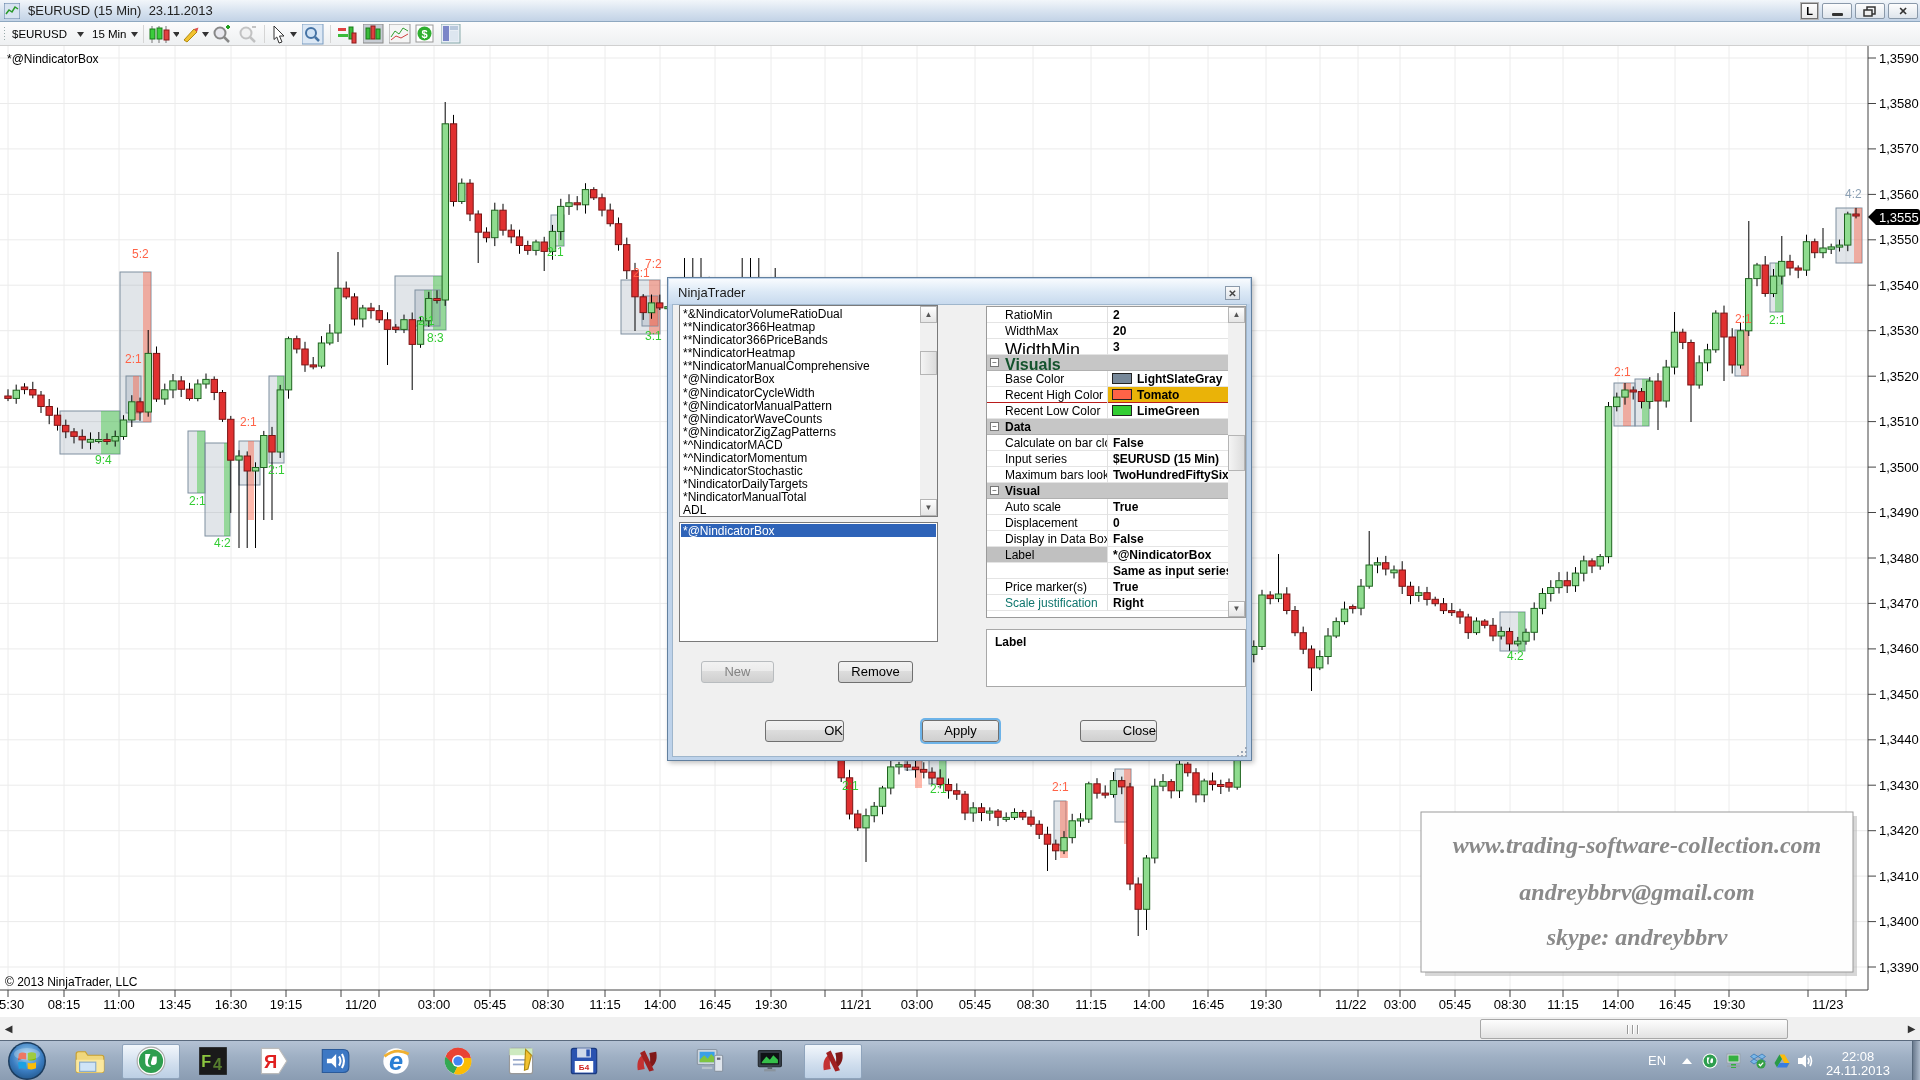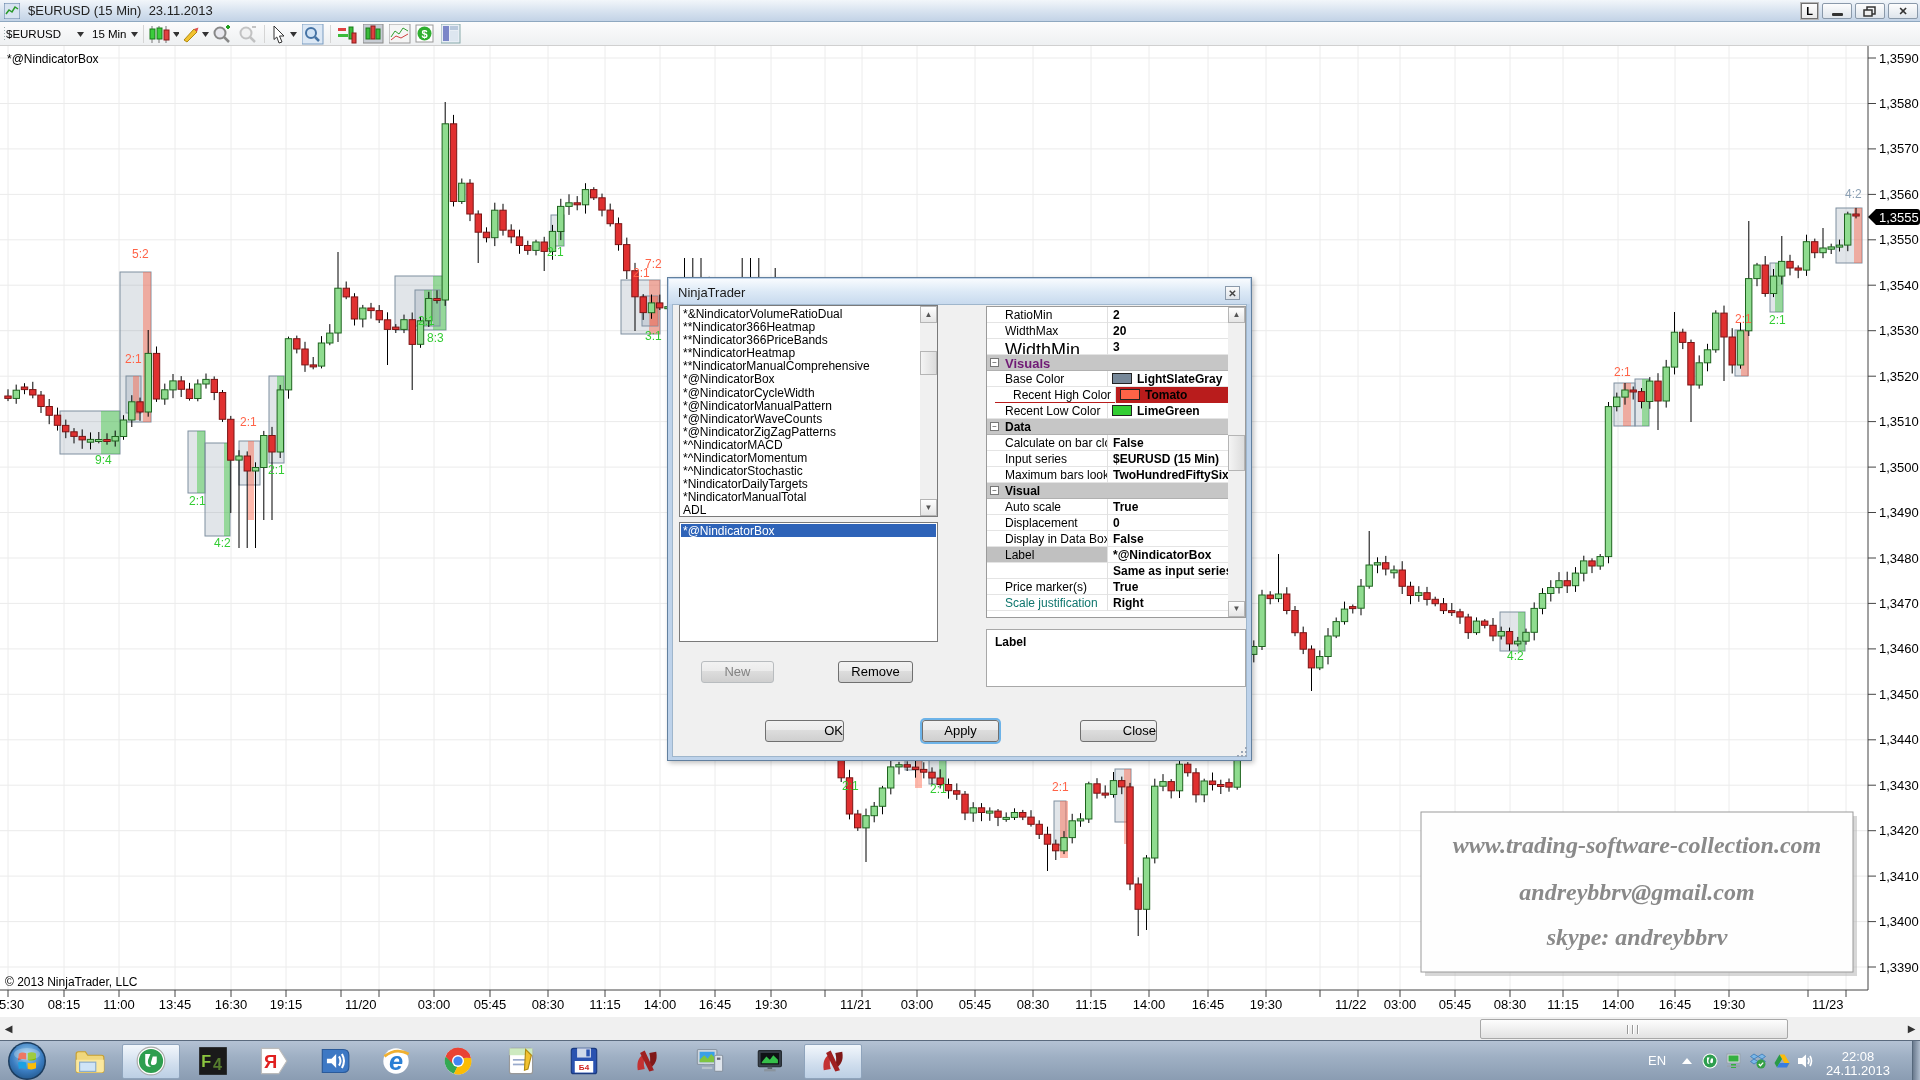--- a/index.html
+++ b/index.html
@@ -715,21 +715,21 @@
         <svg class="abs" style="left:7px;top:2px" width="16" height="12">
           <rect x="4" y="1" width="8" height="7" fill="none" stroke="#333" stroke-width="1.5"></rect>
           <rect x="1" y="4" width="8" height="6" fill="#eee" stroke="#333" stroke-width="1.5"></rect>
         </svg>
       </div>
 <div class="abs" style="left:1888px;top:3px;width:30px;height:16px;background:linear-gradient(#fdfdfd,#dfe5ec);border:1px solid #8a99aa;border-radius:2px;text-align:center;font-size:11px;font-weight:bold;line-height:15px;color:#333">✕</div>
 </div>
 
 <div class="abs" style="left:0;top:22px;width:1920px;height:24px;background:linear-gradient(#fcfcfc,#eef0f2);border-bottom:1px solid #d0d0d0">
 <div class="abs" style="left:3px;top:4px;width:3px;height:16px;background-image:radial-gradient(circle,#9aa 1px,transparent 1px);background-size:3px 3px"></div>
-<div class="abs" style="left:6px;top:6px;font-size:11.5px;color:#000">$EURUSD</div>
+<div class="abs" style="left:12px;top:6px;font-size:11.5px;color:#000">$EURUSD</div>
 <svg class="abs" style="left:77px;top:10px" width="8" height="6">
         <path d="M0 0 L7 0 L3.5 5 Z" fill="#333"></path>
       </svg>
 <div class="abs" style="left:92px;top:6px;font-size:11.5px;color:#000">15 Min</div>
 <svg class="abs" style="left:131px;top:10px" width="8" height="6">
         <path d="M0 0 L7 0 L3.5 5 Z" fill="#333"></path>
       </svg>
 <div class="abs" style="left:143px;top:3px;width:1px;height:18px;background:#d5d5d5"></div>
 <svg class="abs" style="left:149px;top:4px" width="30" height="17">
 <line x1="3" y1="0" x2="3" y2="17" stroke="#777"></line>
@@ -848,31 +848,31 @@
         </div>
         <div class="abs" style="left:0;top:32px;width:242px;height:16px;background:#fff;border-bottom:1px solid #e4e4e4">
           <div class="abs" style="left:0;top:0;width:120px;height:15px;background:#fff;overflow:hidden">
             <div class="abs" style="left:18px;top:1px;font-size:18px;color:#000;white-space:nowrap">WidthMin</div>
           </div>
           <div class="abs" style="left:120px;top:0;width:1px;height:16px;background:#e0e0e0"></div>
           <div class="abs" style="left:126px;top:1px;font-size:12px;font-weight:bold;color:#000;white-space:nowrap">3</div>
         </div>
         <div class="abs" style="left:0;top:48px;width:242px;height:16px;background:#c6c6c6;border-bottom:1px solid #b0b0b0">
           <div class="abs" style="left:3px;top:3px;width:9px;height:9px;background:#fff;border:1px solid #777;font-size:8px;line-height:7px;text-align:center;color:#333">−</div>
-          <div class="abs" style="left:18px;top:1px;font-size:13px;font-weight:bold;color:#701a75">Visuals</div>
+          <div class="abs" style="left:18px;top:1px;font-size:16px;font-weight:bold;color:#14532d">Visuals</div>
         </div>
         <div class="abs" style="left:0;top:64px;width:242px;height:16px;background:#fff;border-bottom:1px solid #e4e4e4">
           <div class="abs" style="left:0;top:0;width:120px;height:15px;background:#fff;overflow:hidden">
             <div class="abs" style="left:18px;top:1px;font-size:12px;color:#000;white-space:nowrap">Base Color</div>
           </div>
           <div class="abs" style="left:120px;top:0;width:1px;height:16px;background:#e0e0e0"></div>
           <div class="abs" style="left:125px;top:2px;width:20px;height:11px;background:#778899;border:1px solid #222"></div>
           <div class="abs" style="left:150px;top:1px;font-size:12px;font-weight:bold;color:#000;white-space:nowrap">LightSlateGray</div>
         </div>
-        <div class="abs" style="left:8px;top:80px;width:242px;height:16px;background:#b91c1c;border-bottom:1px solid #b91c1c">
+        <div class="abs" style="left:0;top:80px;width:242px;height:16px;background:#eab308;border-bottom:1px solid #b91c1c">
           <div class="abs" style="left:0;top:0;width:120px;height:15px;background:#fff;overflow:hidden">
             <div class="abs" style="left:18px;top:1px;font-size:12px;color:#000;white-space:nowrap">Recent High Color</div>
           </div>
           <div class="abs" style="left:120px;top:0;width:1px;height:16px;background:#e0e0e0"></div>
           <div class="abs" style="left:125px;top:2px;width:20px;height:11px;background:#ff6347;border:1px solid #222"></div>
           <div class="abs" style="left:150px;top:1px;font-size:12px;font-weight:bold;color:#000;white-space:nowrap">Tomato</div>
         </div>
         <div class="abs" style="left:0;top:96px;width:242px;height:16px;background:#fff;border-bottom:1px solid #e4e4e4">
           <div class="abs" style="left:0;top:0;width:120px;height:15px;background:#fff;overflow:hidden">
             <div class="abs" style="left:18px;top:1px;font-size:12px;color:#000;white-space:nowrap">Recent Low Color</div>

